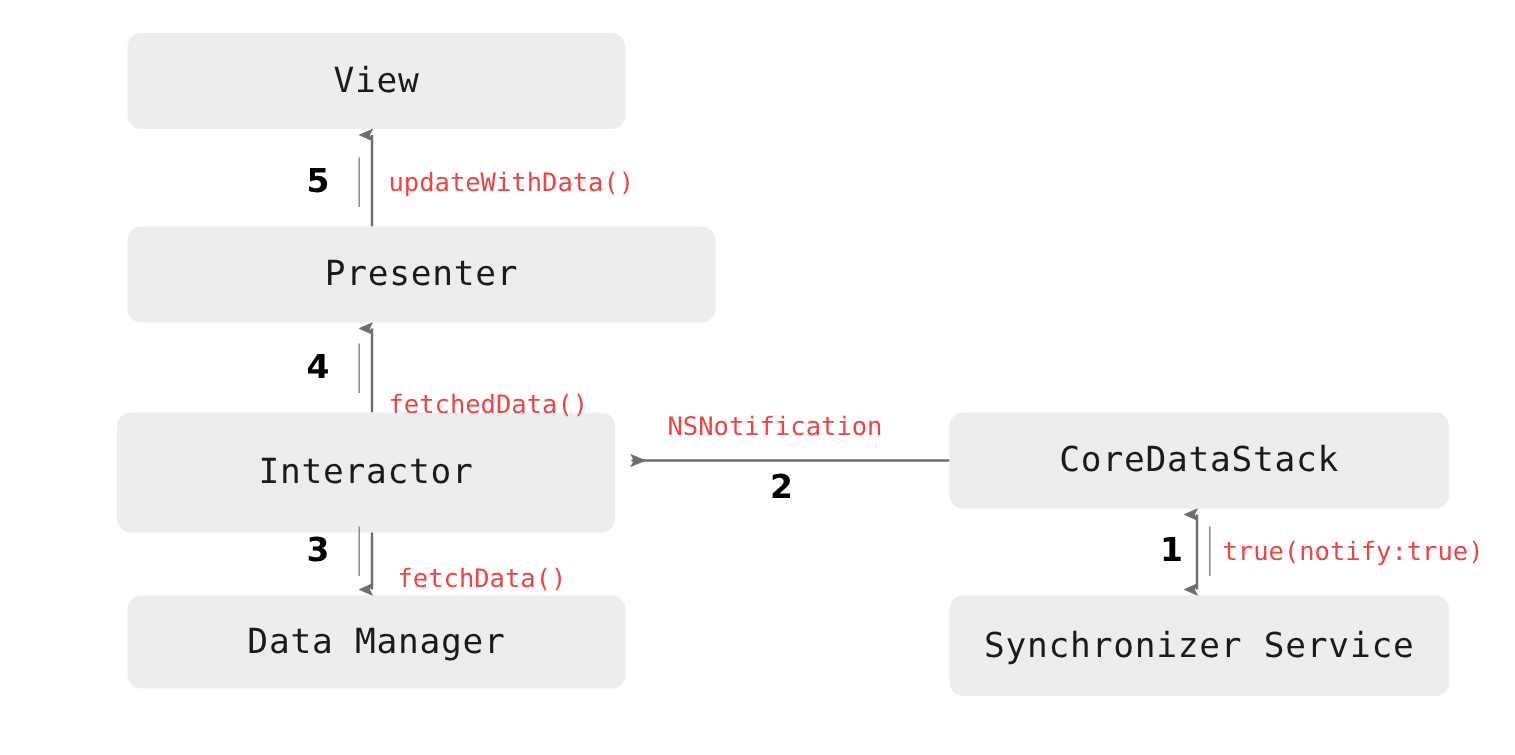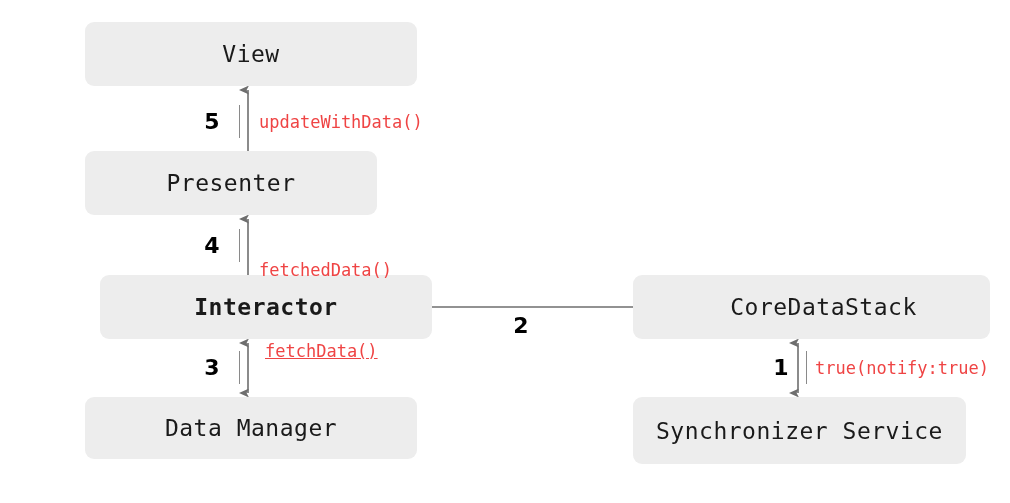--- a/index.html
+++ b/index.html
@@ -26,24 +26,24 @@
     align-items: center;
     justify-content: center;
     color: #1a1a1a;
     font-family: "DejaVu Sans Mono", "Liberation Mono", monospace;
     font-size: 23px;
     letter-spacing: 0.5px;
     white-space: nowrap;
   }
 
   .node-view      { left: 85px;  top: 22px;  width: 332px; height: 64px; }
-  .node-presenter { left: 85px;  top: 151px; width: 292px; height: 64px; }
-  .node-interactor{ left: 100px;  top: 275px; width: 332px; height: 64px; font-weight: bold; }
+  .node-presenter { left: 85px;  top: 151px; width: 392px; height: 64px; }
+  .node-interactor{ left: 78px;  top: 275px; width: 332px; height: 80px; }
   .node-datamgr   { left: 85px;  top: 397px; width: 332px; height: 62px; justify-content: center; }
-  .node-cds       { left: 633px; top: 275px; width: 333px; height: 64px; padding-left: 24px; }
+  .node-cds       { left: 633px; top: 275px; width: 333px; height: 64px; }
   .node-sync      { left: 633px; top: 397px; width: 333px; height: 67px; }
 
   
   #arrows {
     position: absolute;
     left: 0; top: 0;
     width: 1010px;
     height: 503px;
     pointer-events: none;
   }
@@ -75,21 +75,21 @@
   .lbl-5-num  { left: 198px; top: 109px; width: 28px; }
   .lbl-5-sep  { left: 239px; top: 105px; height: 33px; }
   .lbl-5-text { left: 259px; top: 112px; }
 
   .lbl-4-num  { left: 198px; top: 233px; width: 28px; }
   .lbl-4-sep  { left: 239px; top: 229px; height: 33px; }
   .lbl-4-text { left: 259px; top: 236px; margin-top: 24px; }
 
   .lbl-3-num  { left: 198px; top: 355px; width: 28px; }
   .lbl-3-sep  { left: 239px; top: 351px; height: 33px; }
-  .lbl-3-text { left: 265px; top: 341px; text-decoration: underline; }
+  .lbl-3-text { left: 265px; top: 376px; }
 
   
   .lbl-2-text { left: 445px; top: 275px; }
   .lbl-2-num  { left: 507px; top: 313px; width: 28px; }
 
   
   .lbl-1-num  { left: 767px; top: 355px; width: 28px; }
   .lbl-1-sep  { left: 806px; top: 351px; height: 33px; }
   .lbl-1-text { left: 815px; top: 358px; }
 </style>
@@ -151,19 +151,20 @@
   <div class="edge-text lbl-5-text">updateWithData()</div>
 
   <div class="edge-num lbl-4-num">4</div>
   <div class="edge-sep lbl-4-sep"></div>
   <div class="edge-text lbl-4-text">fetchedData()</div>
 
   <div class="edge-num lbl-3-num">3</div>
   <div class="edge-sep lbl-3-sep"></div>
   <div class="edge-text lbl-3-text">fetchData()</div>
 
+  <div class="edge-text lbl-2-text">NSNotification</div>
   <div class="edge-num lbl-2-num">2</div>
 
   <div class="edge-num lbl-1-num">1</div>
   <div class="edge-sep lbl-1-sep"></div>
   <div class="edge-text lbl-1-text">true(notify:true)</div>
 
 </div>
 
 </body></html>

